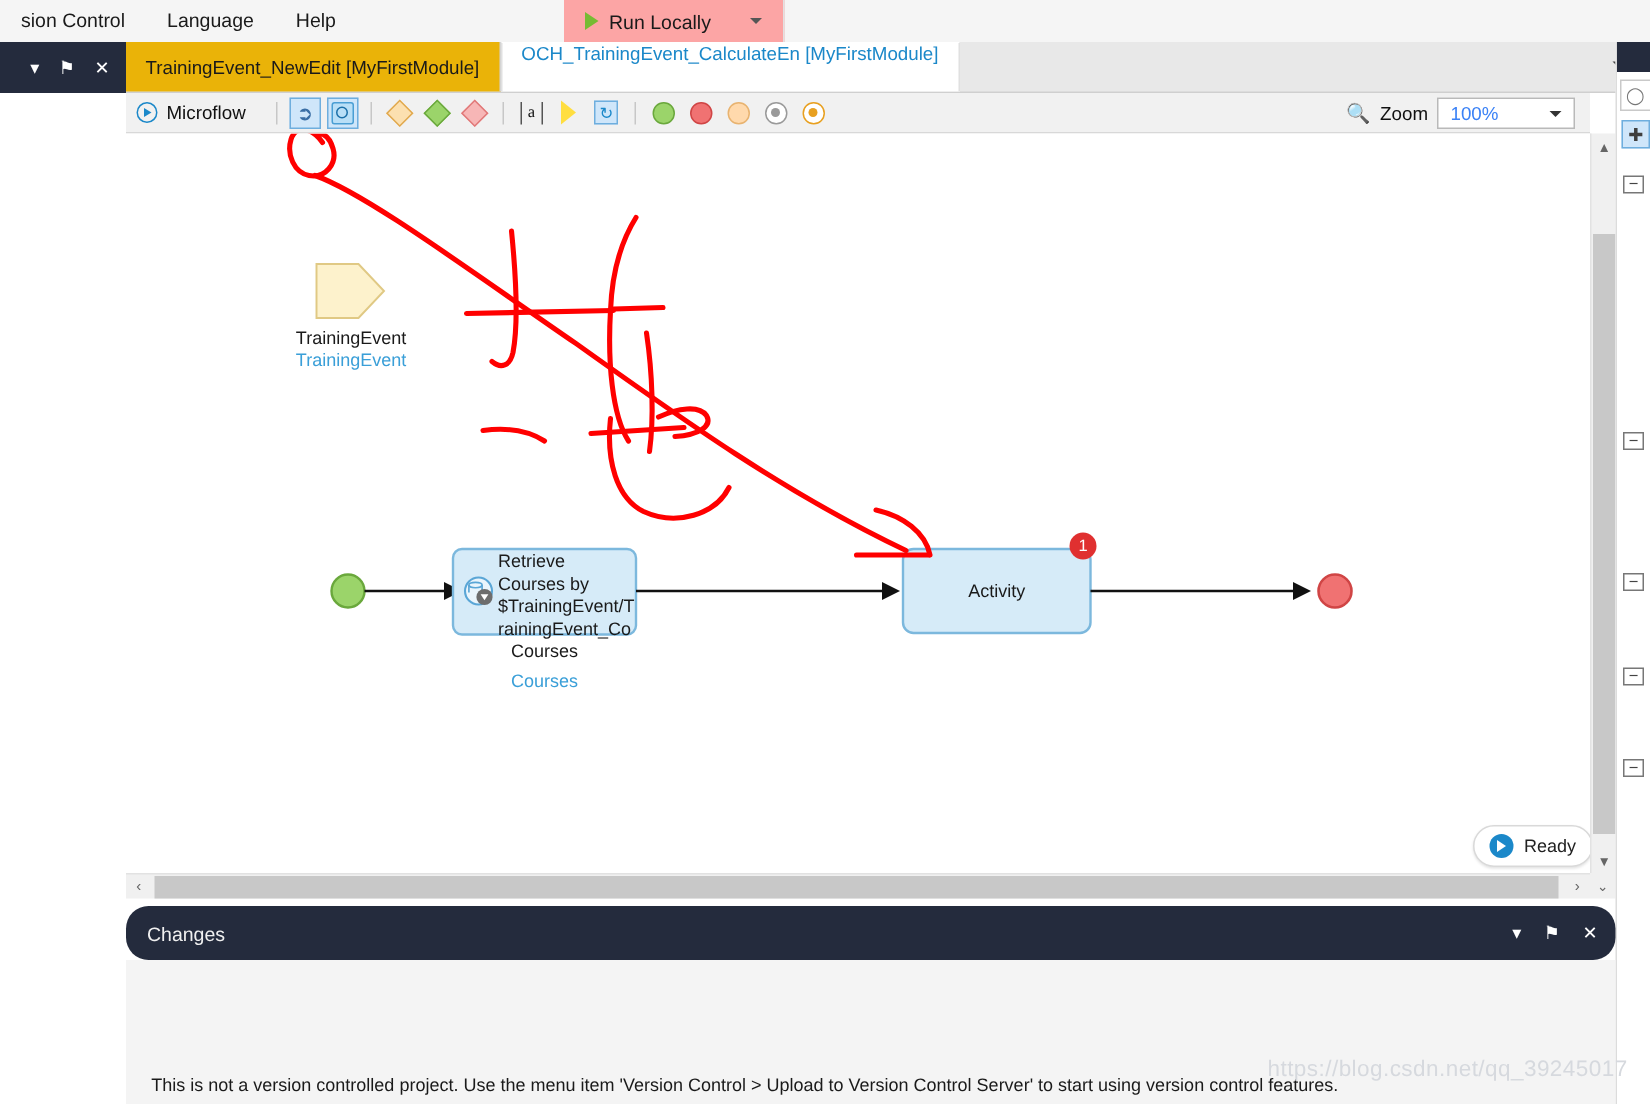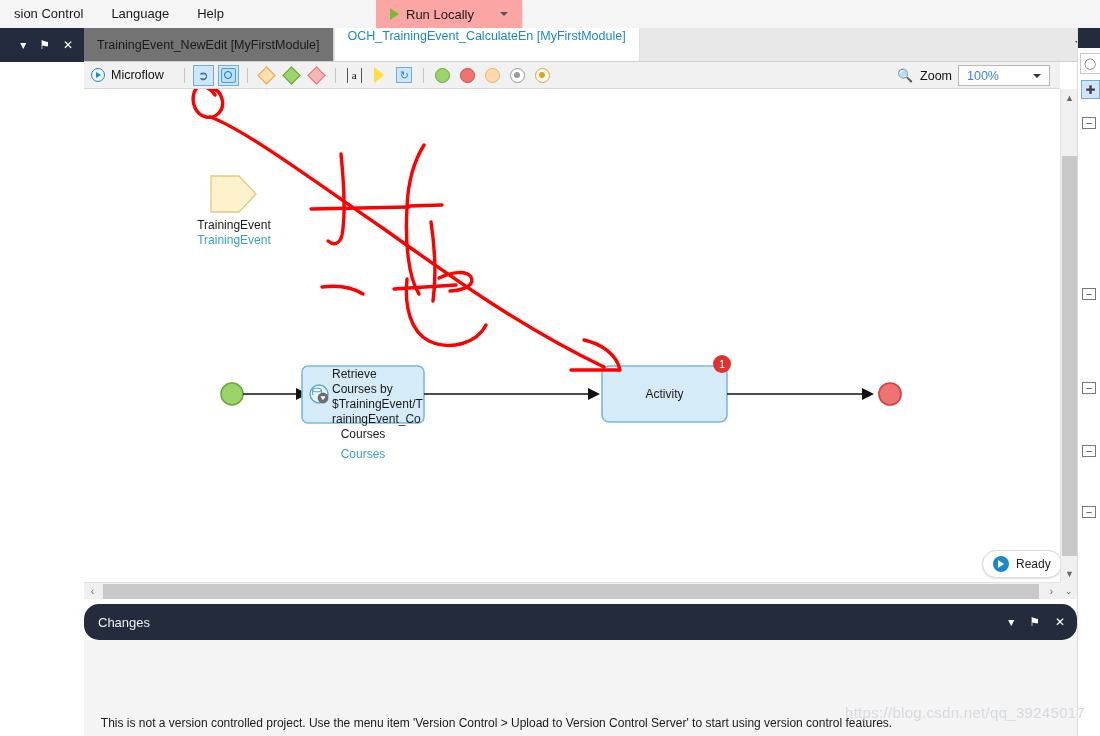--- a/index.html
+++ b/index.html
@@ -105,21 +105,21 @@
   .tabbar {
     position: absolute; left: 84px; top: 28px; width: 1016px; height: 34px;
     background: #e8e8e8; border-bottom: 1px solid #cfcfcf;
     display: flex; align-items: flex-end;
   }
   .tab {
     height: 33px; display: flex; align-items: center; gap: 8px;
     padding: 0 13px; font-size: 12.5px; white-space: nowrap;
     border-right: 1px solid #d4d4d4;
   }
-  .tab.inactive { background: #737373; color: #1a1a1a; }
+  .tab.inactive { background: #eab308; color: #1a1a1a; }
   .tab.active {
     background: #ffffff; color: #1b88c9; border-top: 1px solid #ffffff;
     border-left: 1px solid #e0e0e0; border-right: 1px solid #e0e0e0; flex-direction: column;
   }
   .dirty-dot { width: 6px; height: 6px; border-radius: 50%; background: #1b88c9; }
   .tab-close { color: #808080; font-size: 12px; margin-left: 2px; }
   .tabbar-caret {
     position: absolute; right: 15px; top: 13px;
     width: 0; height: 0;
     border-left: 5px solid transparent;

